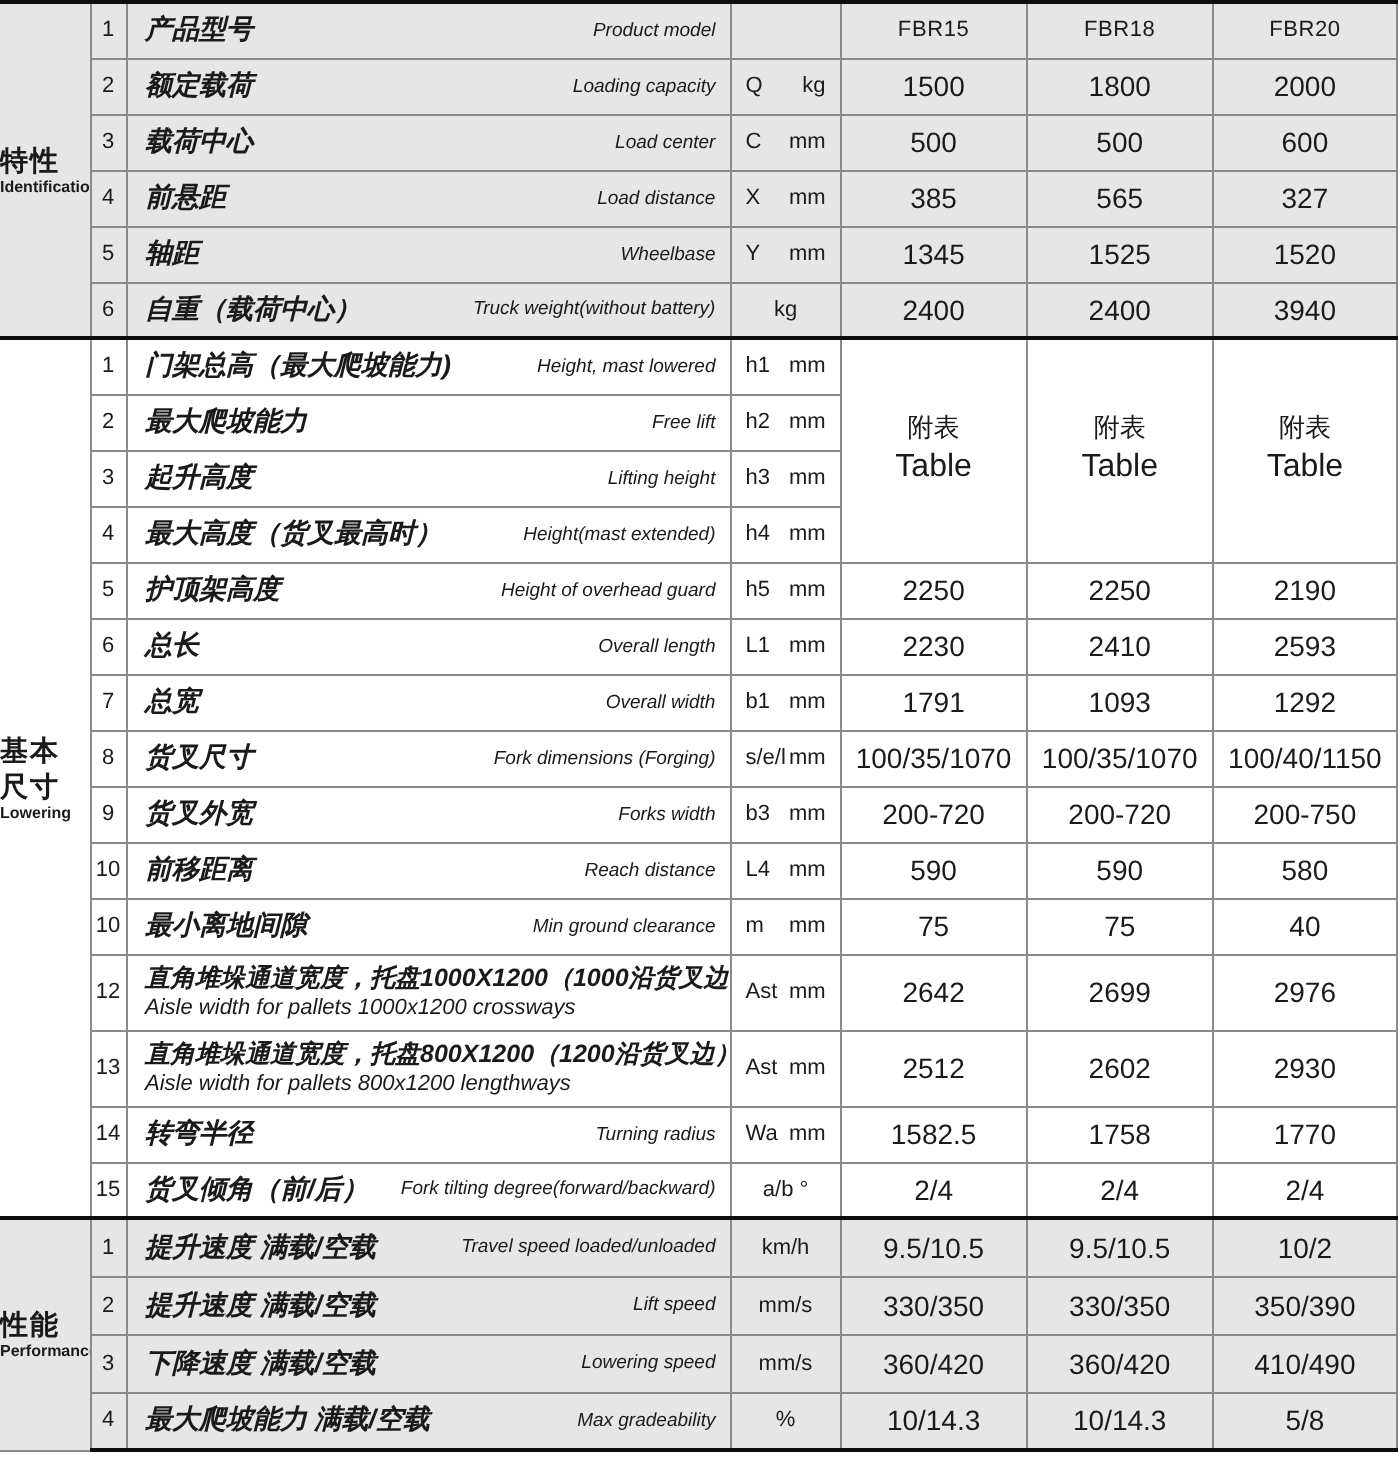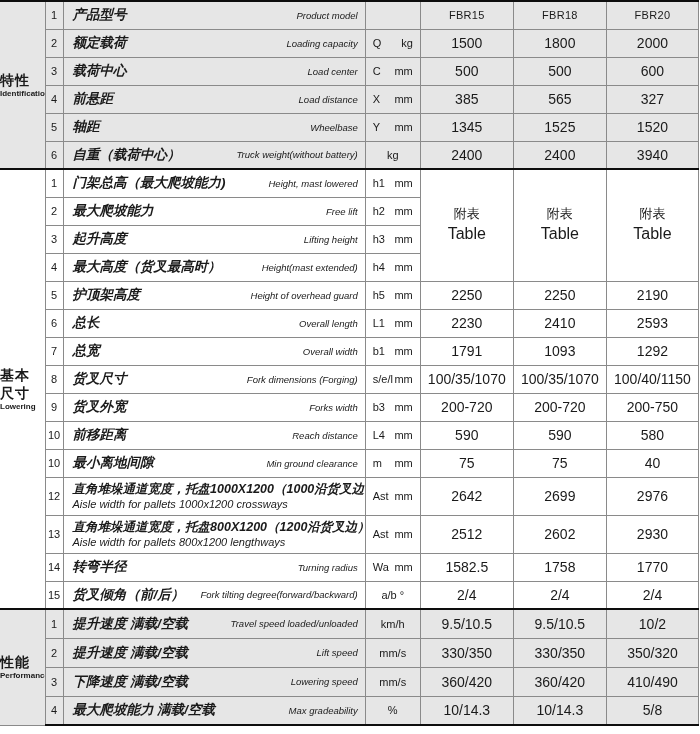--- a/index.html
+++ b/index.html
@@ -465,21 +465,21 @@
             <span class="lbl-en">Lift speed</span>
           </div>
         </td>
         <td class="sym">
           <div class="sym-wrap center">
             <span class="unit-txt">mm/s</span>
           </div>
         </td>
         <td class="val">330/350</td>
         <td class="val">330/350</td>
-        <td class="val">350/320</td>
+        <td class="val">350/390</td>
       </tr>
       <tr class="shaded h29">
         <td class="no">3</td>
         <td class="lbl">
           <div class="lbl-flex">
             <span class="lbl-cn">下降速度 满载/空载</span>
             <span class="lbl-en">Lowering speed</span>
           </div>
         </td>
         <td class="sym">

